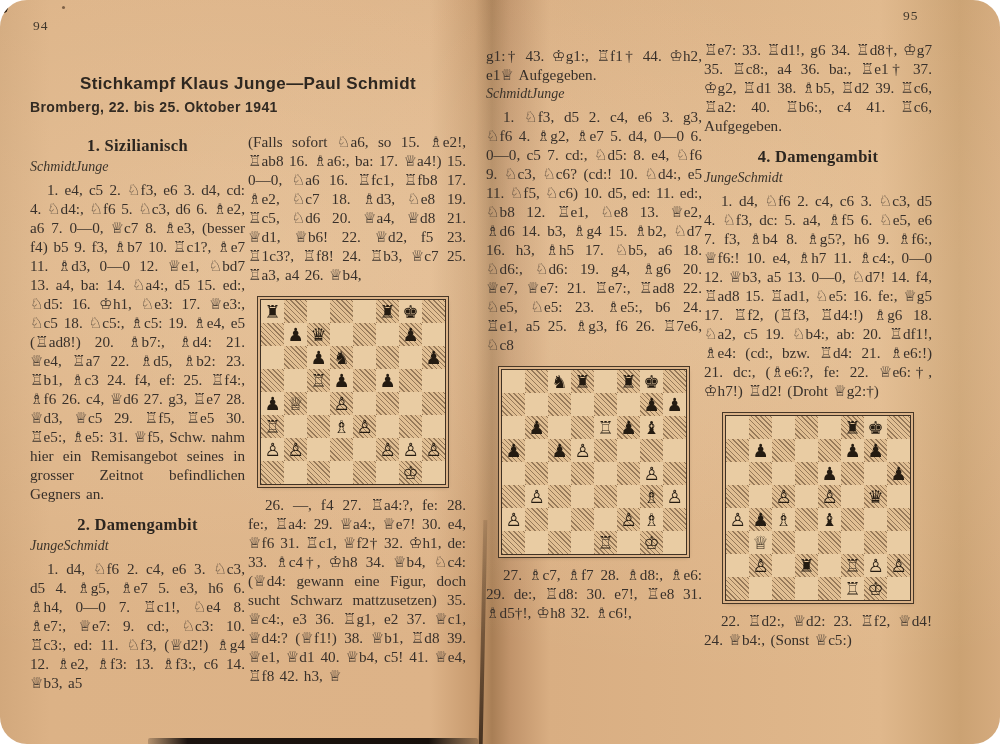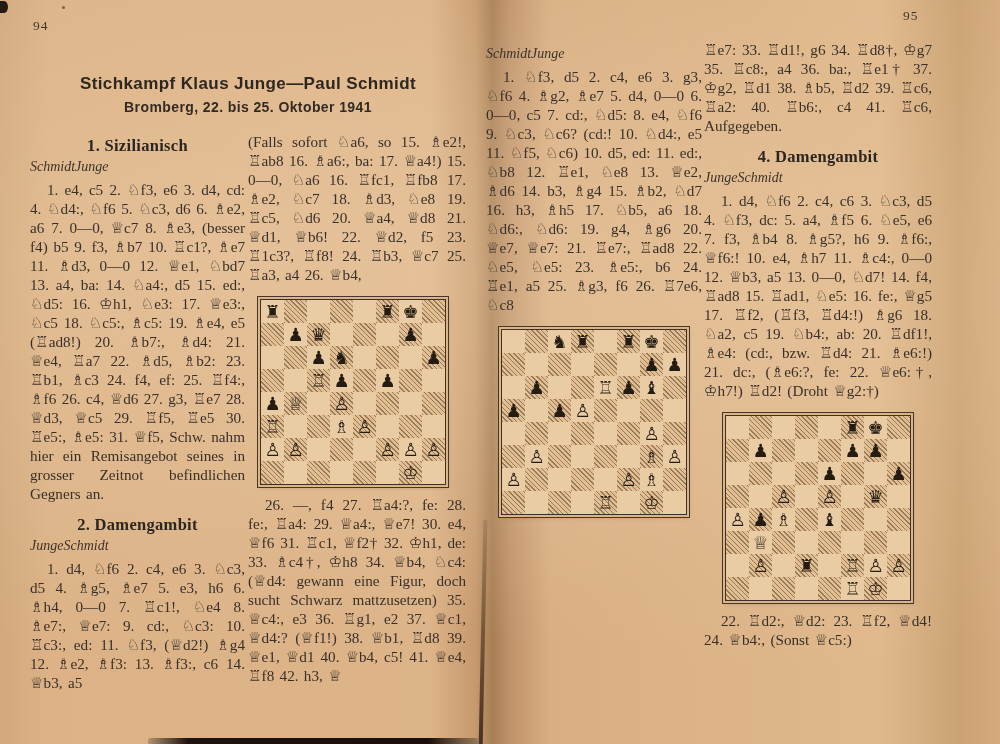--- a/index.html
+++ b/index.html
@@ -4,35 +4,36 @@
 <style>
   html,body{margin:0;padding:0;}
   .scan{
     position:relative;width:1000px;height:744px;overflow:hidden;
     font-family:"Liberation Serif","DejaVu Sans",serif;
     color:#38302a;
     background:
       radial-gradient(ellipse at 22% 35%, rgba(255,236,205,.22), transparent 60%),
       radial-gradient(ellipse at 76% 40%, rgba(255,236,205,.18), transparent 60%),
       linear-gradient(90deg,#d2a87c 0%,#dcb286 5%,#ddb388 43%,#c79a6e 47.5%,#a87e55 49.2%,#c0936a 51%,#d9ae82 55%,#e0b88c 88%,#cba273 96%,#d5ab7e 100%);
+    border-radius: 27px;
   }
   .gutter-line{position:absolute;left:481px;top:520px;width:4px;height:226px;
     background:linear-gradient(180deg,rgba(60,38,20,.15),rgba(28,16,8,.75));
     filter:blur(.6px);transform:rotate(1.2deg);}
   .bottom-strip{position:absolute;left:148px;top:738px;width:330px;height:7px;
     background:linear-gradient(90deg,rgba(20,14,9,.2),#1c1410 12%,#17100b 85%,rgba(20,14,9,.25));border-radius:2px;}
   .speck-tl{position:absolute;left:0;top:1px;width:8px;height:12px;background:#241a12;border-radius:0 60% 60% 0;}
   .speck-2{position:absolute;left:62px;top:6px;width:3px;height:3px;background:rgba(60,40,25,.6);border-radius:50%;}
   .pagenum{position:absolute;font-size:13.5px;letter-spacing:1px;color:#41382c;}
   .pn-left{left:33px;top:18px;}
   .pn-right{left:903px;top:8px;}
   .title{position:absolute;left:30px;top:74px;width:436px;text-align:center;
     font-family:"Liberation Sans","DejaVu Sans",sans-serif;font-weight:bold;
     font-size:17px;letter-spacing:.4px;color:#2e2720;}
-  .subtitle{position:absolute;left:30px;top:99px;width:436px;text-align:center;
+  .subtitle{position:absolute;left:30px;top:99px;width:436px;
     font-family:"Liberation Sans","DejaVu Sans",sans-serif;font-weight:bold;
     font-size:14px;letter-spacing:.4px;color:#332b23;}
   .col{position:absolute;}
   .colA{left:30px;top:136px;width:215px;}
   .colB{left:248px;top:132px;width:218px;}
   .colC{left:486px;top:46px;width:216px;}
   .colD{left:704px;top:40px;width:228px;}
   .game-heading{text-align:center;font-weight:bold;font-size:16.5px;color:#2c2620;
     margin:0 0 3px 0;letter-spacing:.3px;}
   .mt{margin-top:12px;}
@@ -151,20 +152,21 @@
           <div class="sq dark">♔</div>
           <div class="sq light"></div>
         </div>
     </div>
     <p class="moves ind">26. —, f4 27. ♖a4:?, fe: 28. fe:, ♖a4: 29. ♕a4:, ♕e7! 30. e4, ♕f6 31. ♖c1, ♕f2† 32. ♔h1, de: 33. ♗c4†, ♔h8 34. ♕b4, ♘c4: (♕d4: gewann eine Figur, doch sucht Schwarz mattzusetzen) 35. ♕c4:, e3 36. ♖g1, e2 37. ♕c1, ♕d4:? (♕f1!) 38. ♕b1, ♖d8 39. ♕e1, ♕d1 40. ♕b4, c5! 41. ♕e4, ♖f8 42. h3, ♕</p>
   </div>
 
   <div class="pagenum pn-right">95</div>
 
   <div class="col colC">
+    <p class="moves">g1:† 43. ♔g1:, ♖f1† 44. ♔h2, e1♕ Aufgegeben.</p>
 
     <div class="players">
       <span>Schmidt</span>
       <span>Junge</span>
     </div>
     <p class="moves ind">1. ♘f3, d5 2. c4, e6 3. g3, ♘f6 4. ♗g2, ♗e7 5. d4, 0—0 6. 0—0, c5 7. cd:, ♘d5: 8. e4, ♘f6 9. ♘c3, ♘c6? (cd:! 10. ♘d4:, e5 11. ♘f5, ♘c6) 10. d5, ed: 11. ed:, ♘b8 12. ♖e1, ♘e8 13. ♕e2, ♗d6 14. b3, ♗g4 15. ♗b2, ♘d7 16. h3, ♗h5 17. ♘b5, a6 18. ♘d6:, ♘d6: 19. g4, ♗g6 20. ♕e7, ♕e7: 21. ♖e7:, ♖ad8 22. ♘e5, ♘e5: 23. ♗e5:, b6 24. ♖e1, a5 25. ♗g3, f6 26. ♖7e6, ♘c8</p>
     <div class="board-wrap bw2">
       <div class="board">
           <div class="sq light"></div>
           <div class="sq dark"></div>
@@ -225,20 +227,21 @@
           <div class="sq dark"></div>
           <div class="sq light"></div>
           <div class="sq dark"></div>
           <div class="sq light"></div>
           <div class="sq dark">♖</div>
           <div class="sq light"></div>
           <div class="sq dark">♔</div>
           <div class="sq light"></div>
         </div>
     </div>
+    <p class="moves ind">27. ♗c7, ♗f7 28. ♗d8:, ♗e6: 29. de:, ♖d8: 30. e7!, ♖e8 31. ♗d5†!, ♔h8 32. ♗c6!,</p>
   </div>
 
   <div class="col colD">
     <p class="moves">♖e7: 33. ♖d1!, g6 34. ♖d8†, ♔g7 35. ♖c8:, a4 36. ba:, ♖e1† 37. ♔g2, ♖d1 38. ♗b5, ♖d2 39. ♖c6, ♖a2: 40. ♖b6:, c4 41. ♖c6, Aufgegeben.</p>
 
     <div class="game-heading mt">4. Damengambit</div>
     <div class="players">
       <span>Junge</span>
       <span>Schmidt</span>
     </div>

